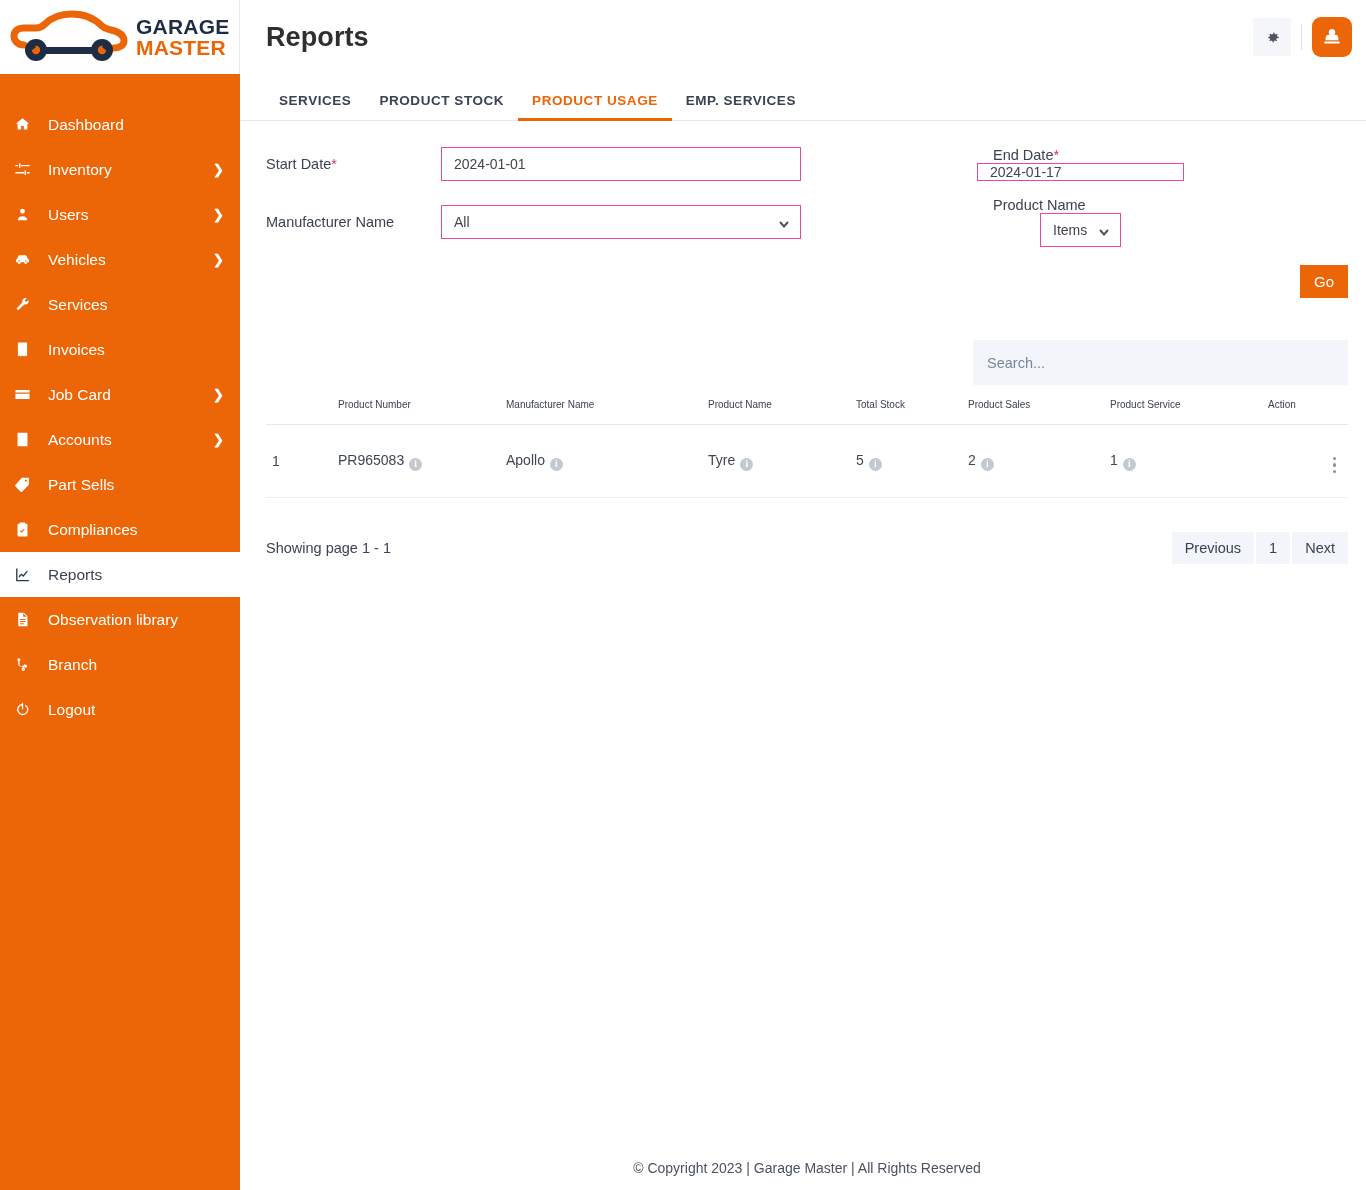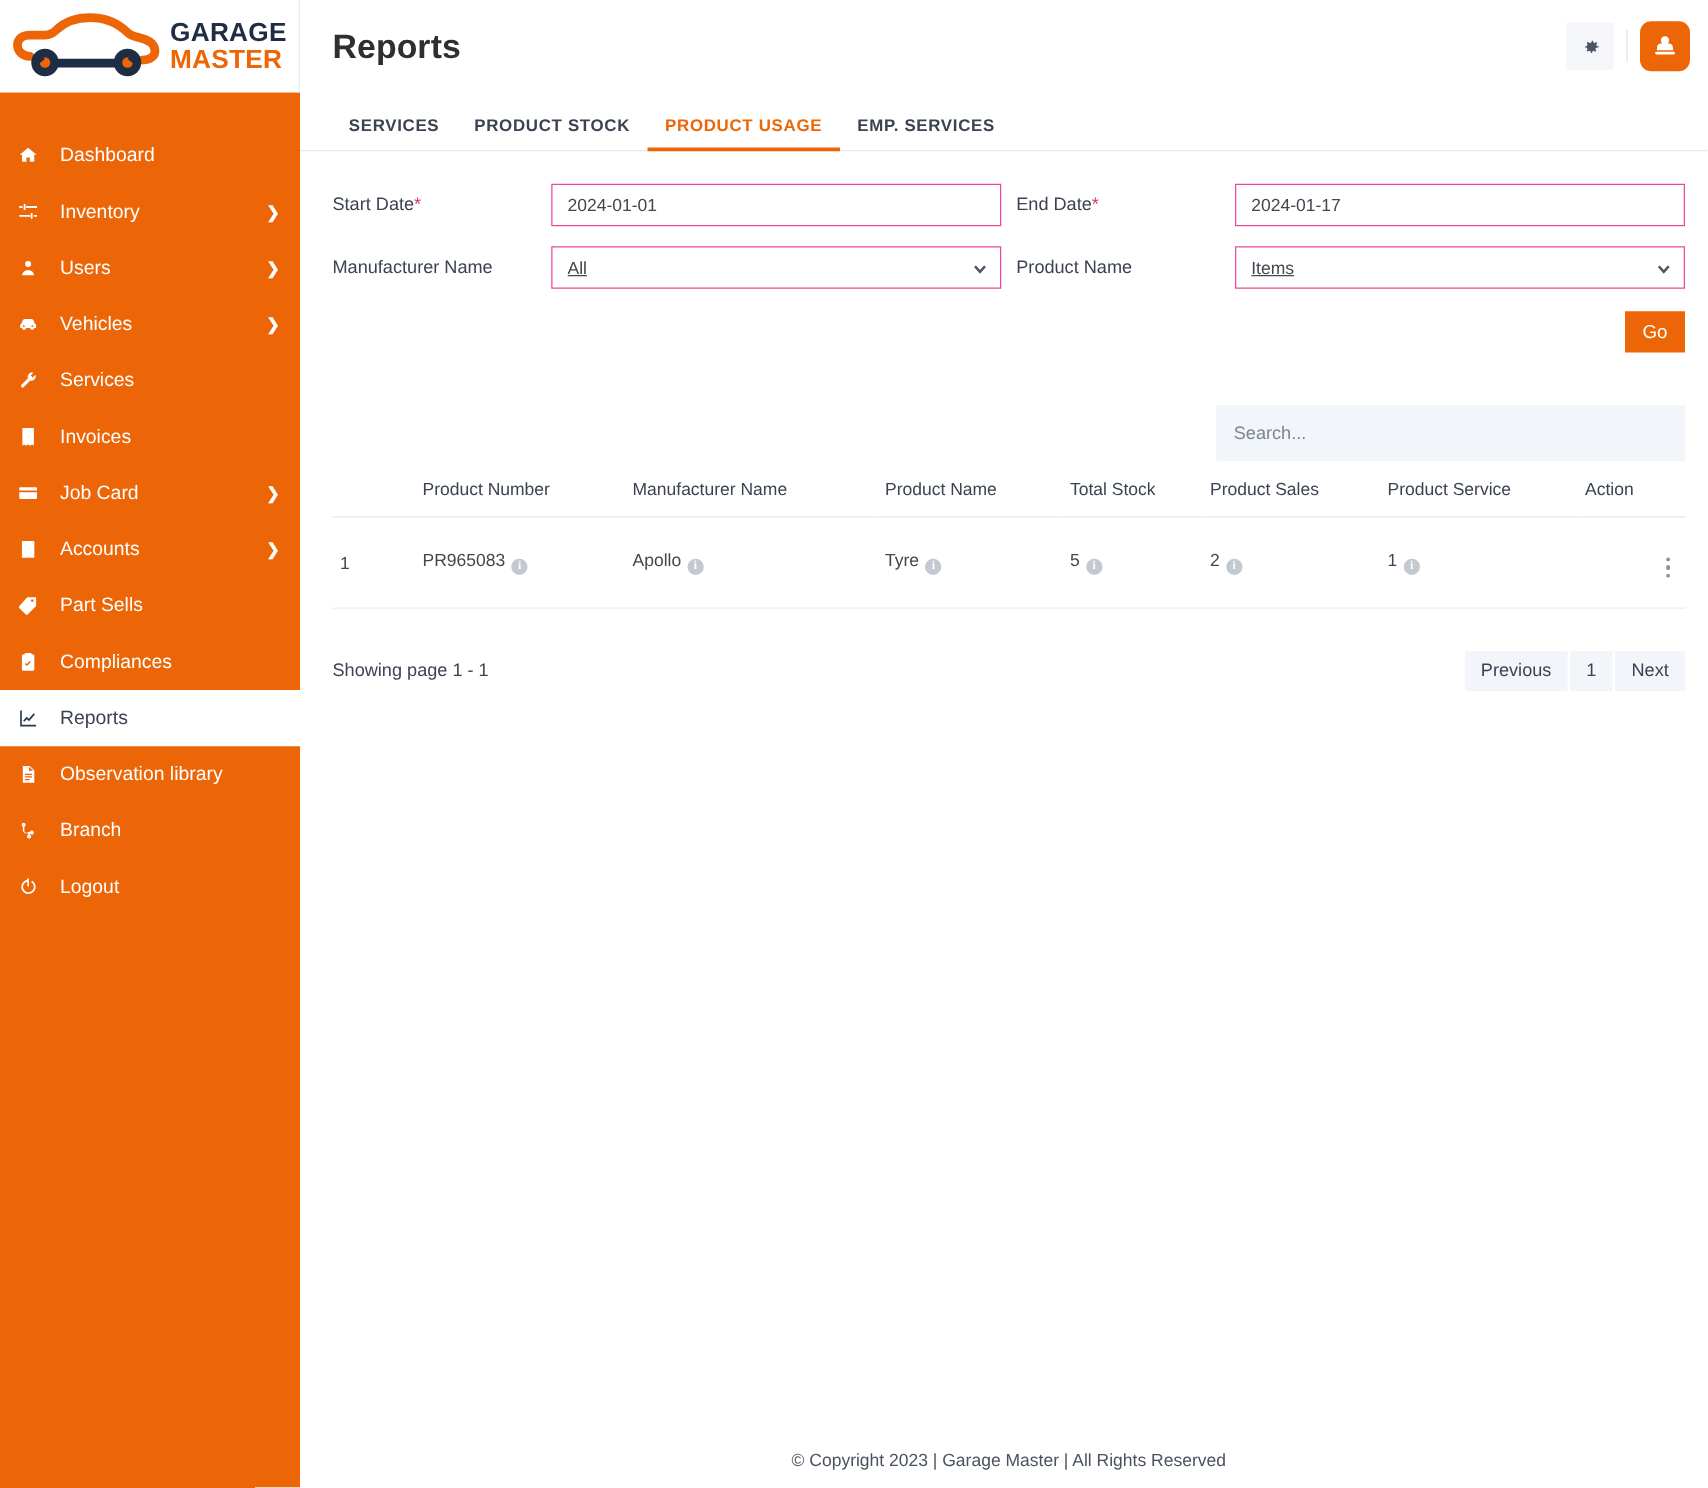--- a/index.html
+++ b/index.html
@@ -172,21 +172,21 @@
   .filter-row {
     display: flex;
     align-items: center;
     margin-bottom: 16px;
   }
   .fgroup {
     display: flex;
     align-items: center;
     width: 535px;
   }
-  .fgroup + .fgroup { margin-left: 12px; }
+  .fgroup + .fgroup { margin-left: 12px; flex-direction: column; }
   .flabel {
     width: 175px;
     min-width: 175px;
     font-size: 14.5px;
     color: #3b4252;
   }
   .req { color: #d6336c; }
 
   .fctrl {
     flex: 1;
@@ -194,21 +194,21 @@
     border: 1px solid #ec4899;
     background: #ffffff;
     font-family: "Liberation Sans", sans-serif;
     font-size: 14px;
     color: #40474f;
     padding: 0 12px;
     outline: none;
     border-radius: 0;
   }
   .selwrap { position: relative; flex: 1; display: flex; }
-  .selwrap .fctrl { width: 100%; appearance: none; -webkit-appearance: none; padding-right: 32px; cursor: pointer; text-decoration: underline; }
+  .selwrap .fctrl { width: 100%; appearance: none; -webkit-appearance: none; padding-right: 32px; cursor: pointer; }
   .selwrap .chev {
     position: absolute;
     right: 11px; top: 50%;
     transform: translateY(-50%);
     pointer-events: none;
     width: 12px; height: 12px;
   }
   .selwrap .chev svg { width: 12px; height: 12px; stroke: #4b5563; fill: none; stroke-width: 2; }
 
   .go-row {
@@ -246,21 +246,21 @@
     color: #40474f;
   }
   .search-input::placeholder { color: #7b8794; }
 
   table.data {
     width: 100%;
     border-collapse: collapse;
     margin-top: 2px;
   }
   table.data thead th {
-    font-size: 14px;
+    font-size: 10px;
     font-weight: 400;
     color: #3b4252;
     text-align: left;
     padding: 12px 6px 14px 6px;
     border-bottom: 1px solid #e6e8eb;
     white-space: nowrap;
   }
   table.data tbody td {
     font-size: 14px;
     color: #40474f;

